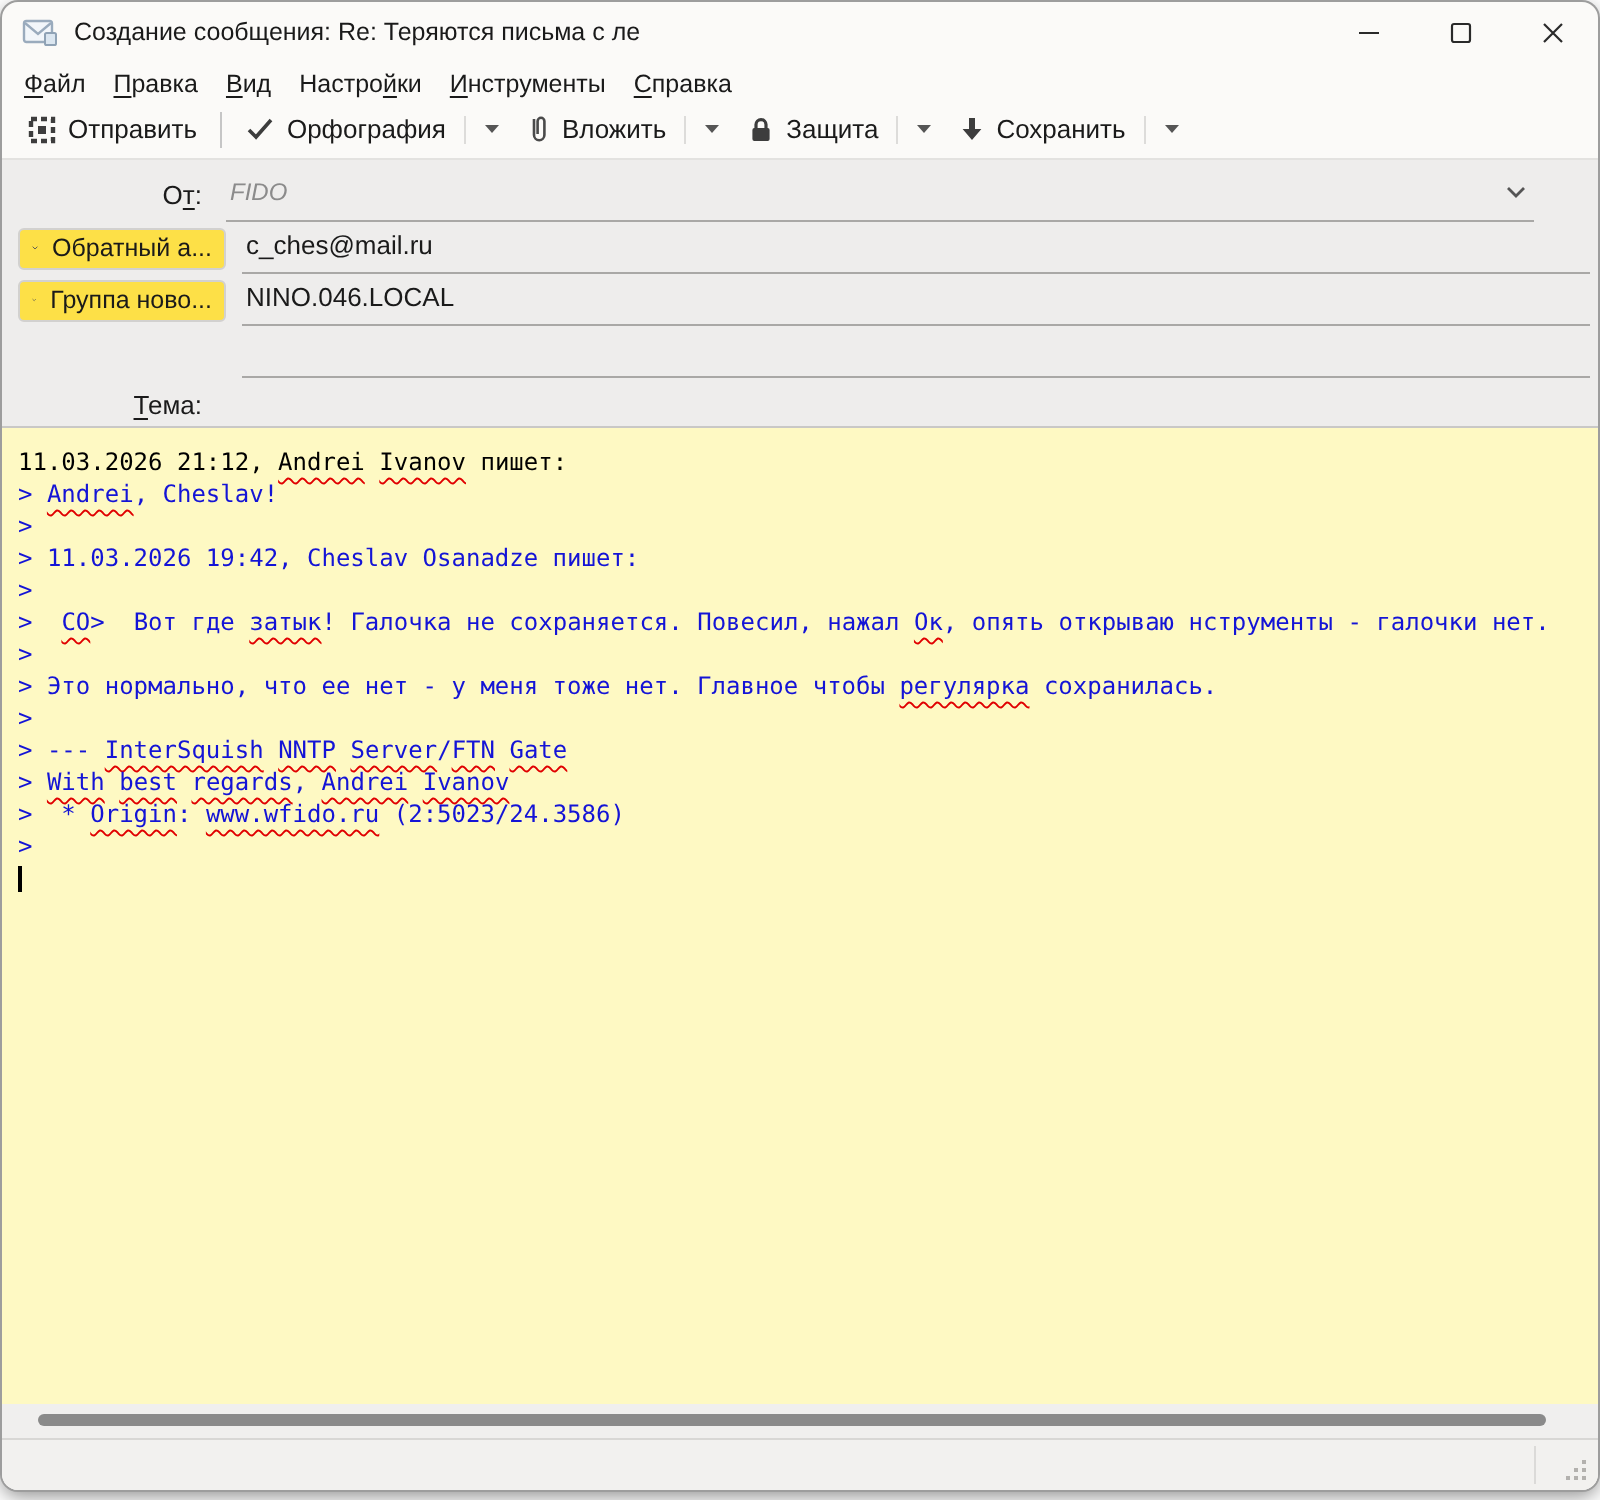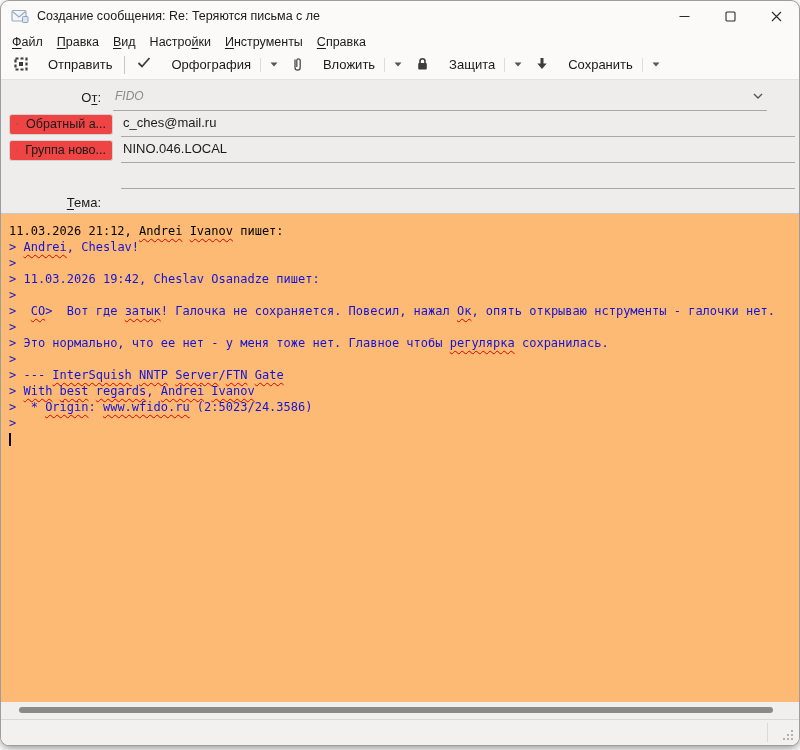--- a/index.html
+++ b/index.html
@@ -20,21 +20,21 @@
   .win-controls { display: flex; height: 100%; }
   .win-btn { width: 46px; height: 100%; display: flex; align-items: center; justify-content: center; cursor: default; }
 
   
   .menubar { height: 22px; display: flex; align-items: center; padding-left: 4px; flex: 0 0 auto; font-size: 12.5px; }
   .menu-item { padding: 2px 7px; white-space: nowrap; }
   .accel { text-decoration: underline; text-underline-offset: 2px; text-decoration-thickness: 1px; }
 
   
   .toolbar { height: 26px; display: flex; align-items: center; padding: 0 4px 3px 6px; flex: 0 0 auto; }
-  .tb-btn { display: flex; align-items: flex-start; gap: 20px; padding: 2px 7px; font-size: 13px; white-space: nowrap; }
+  .tb-btn { display: flex; align-items: center; gap: 6px; padding: 2px 7px; font-size: 13px; white-space: nowrap; }
   .tb-sep { width: 1px; height: 18px; background: #c6c6c6; margin: 0 5px; flex: 0 0 auto; }
   .dd-sep { width: 1px; height: 14px; background: #dddcda; margin: 0 2px; flex: 0 0 auto; }
   .tb-dd { padding: 4px 7px; display: flex; align-items: center; }
 
   
   .headers {
     height: 135px; background: #eeedec; flex: 0 0 auto;
     border-top: 1px solid #e3e2e0; border-bottom: 1px solid #c9c8c6;
     padding: 4px 4px 0 8px; display: flex; flex-direction: column;
   }
@@ -43,28 +43,28 @@
   .hlabel { width: 104px; flex: 0 0 104px; text-align: right; padding-right: 12px; font-size: 13px; white-space: nowrap; }
   .hvalue {
     flex: 1; align-self: stretch; display: flex; align-items: center; gap: 10px;
     border-bottom: 1px solid #a9a8a6; padding: 0 2px 2px 2px; font-size: 13px; white-space: nowrap; overflow: hidden;
   }
   .from-row .hvalue { margin-right: 28px; }
   .account-tag { color: #8b8b8b; font-style: italic; font-size: 12px; }
   .from-chevron { margin-left: auto; display: flex; align-items: center; padding: 0 2px; }
   .addr-btn {
     width: 104px; flex: 0 0 104px; height: 21px; margin-right: 8px;
-    background: #ef4444; border: 1px solid #d2d1cf; border-radius: 3px;
+    background: #fde047; border: 1px solid #d2d1cf; border-radius: 3px;
     display: flex; align-items: center; gap: 7px; padding: 0 6px; font-size: 12.5px; white-space: nowrap; overflow: hidden;
   }
   .addr-spacer { width: 112px; flex: 0 0 112px; }
 
   
   .body-area {
-    flex: 1; background: #fdba74; overflow: hidden;
+    flex: 1; background: #fef9c3; overflow: hidden;
     padding: 9px 0 0 8px;
     font-family: "DejaVu Sans Mono", monospace; font-size: 12px; line-height: 16px;
   }
   .bline { white-space: pre; }
   .bline.plain { color: var(--plain-text, #000); }
   .bline.quote { color: var(--quote-text, #1414d6); }
   .misspell {
     text-decoration-line: underline; text-decoration-style: wavy;
     text-decoration-color: var(--squiggle, #e00000);
     text-decoration-thickness: 1px; text-underline-offset: 2.5px;

